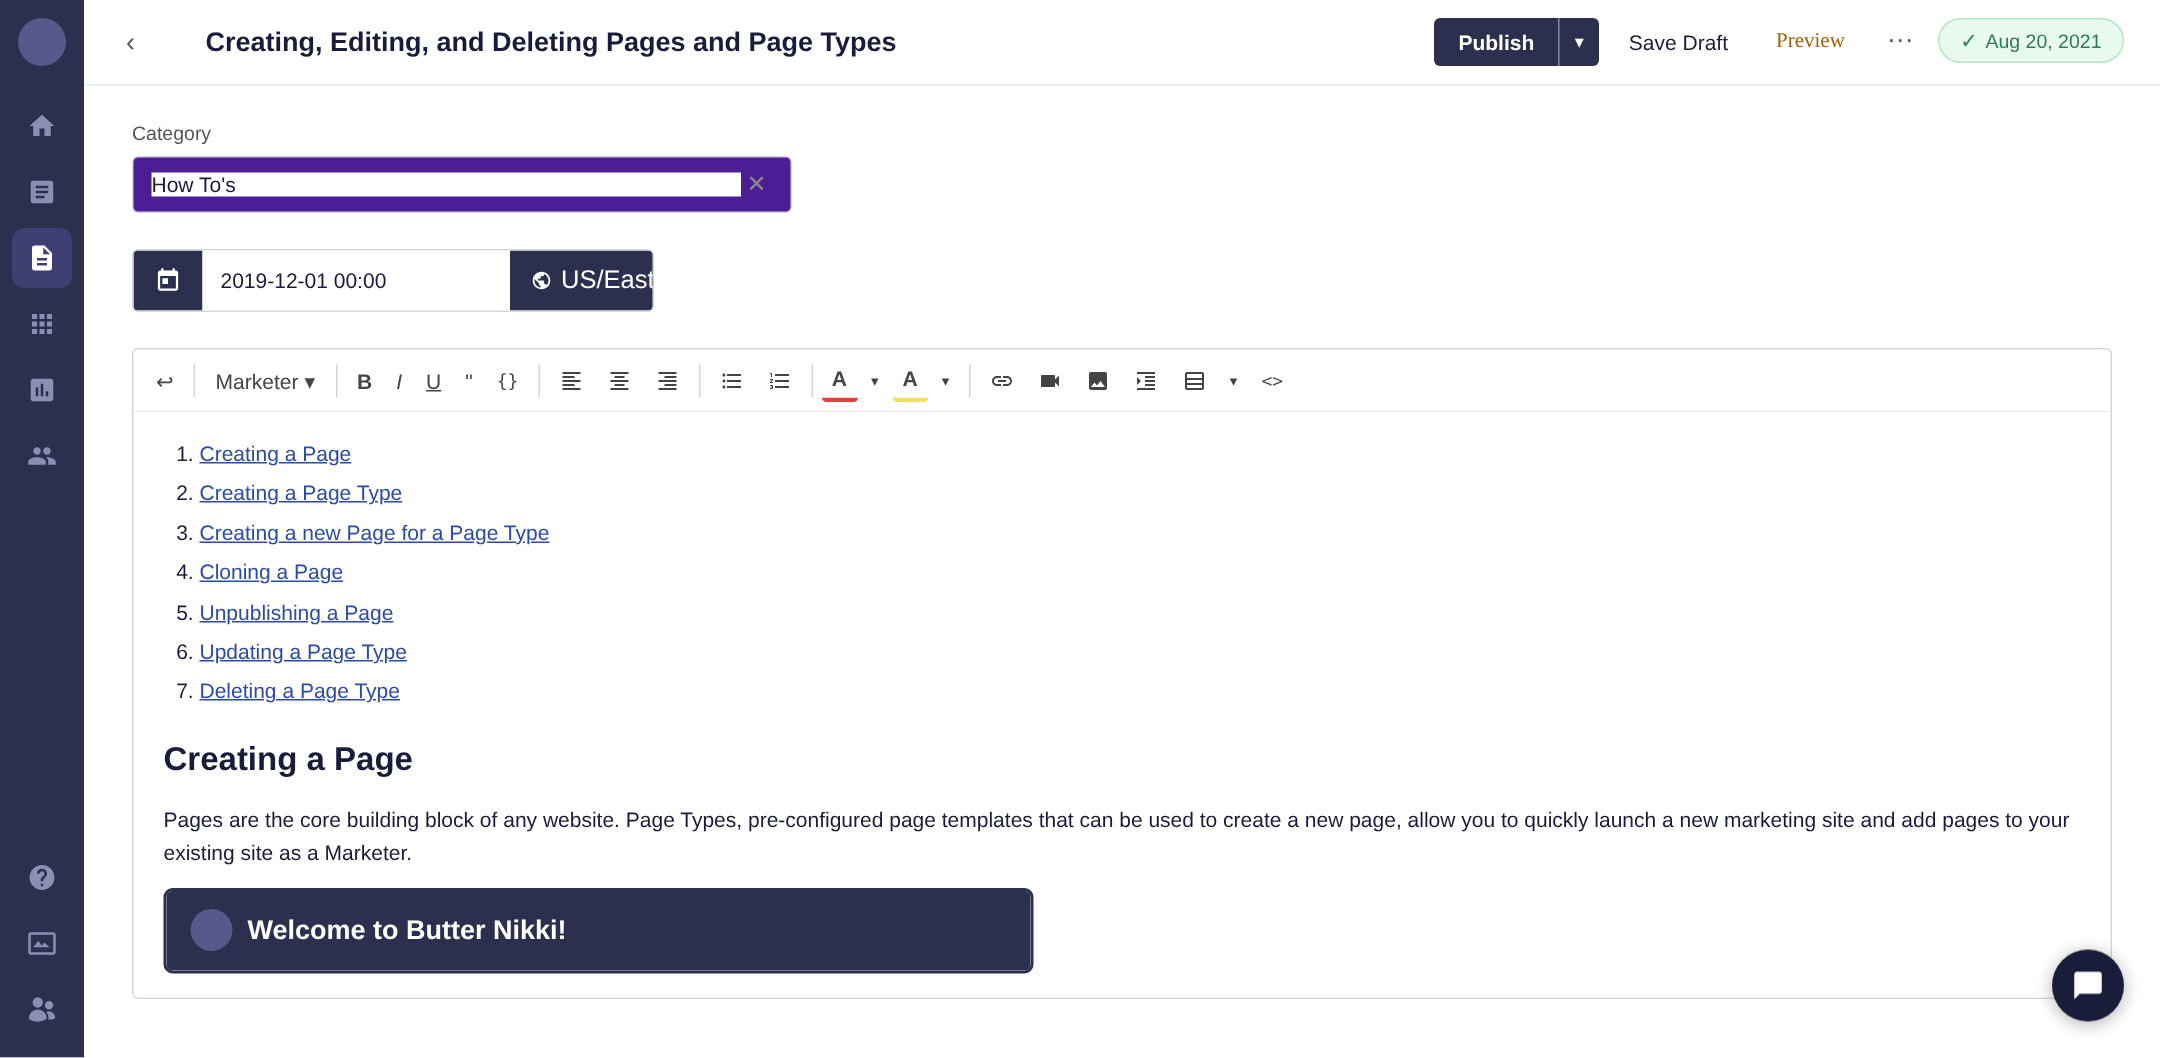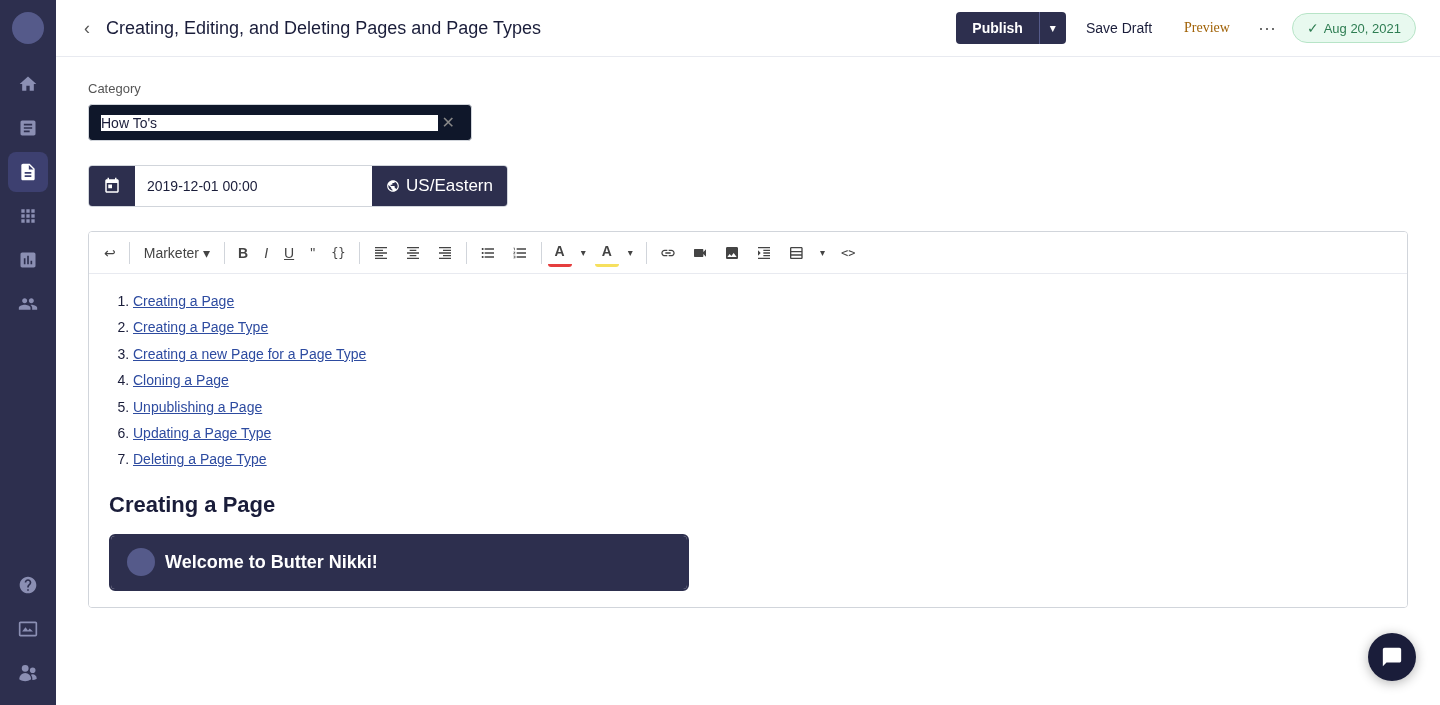--- a/index.html
+++ b/index.html
@@ -60,27 +60,28 @@
       border: none;
       cursor: pointer;
       color: #555;
       font-size: 18px;
       padding: 4px;
       display: flex;
       align-items: center;
     }
     .page-title {
       font-size: 18px;
-      font-weight: 400;
+      font-weight: 700;
       color: #1a1d3a;
       flex: 1;
+      margin-left: 31px;
     }
     .header-actions {
       display: flex;
-      align-items: center;
+      align-items: flex-start;
       gap: 8px;
       padding-left: 35px;
     }
     .btn-publish {
       background: #2d2f4e;
       color: #fff;
       border: none;
       padding: 8px 16px;
       border-radius: 4px 0 0 4px;
       font-size: 14px;
@@ -157,22 +158,22 @@
       color: #555;
       margin-bottom: 8px;
     }
     .field-label span.required { color: #e53e3e; }
     .category-input {
       display: flex;
       align-items: center;
       border: 1px solid #d1d5db;
       border-radius: 4px;
       padding: 8px 12px;
-      width: 384px;
-      background: #0f172a;
+      width: 440px;
+      background: #4c1d95;
     }
     .category-input input {
       border: none;
       outline: none;
       flex: 1;
       font-size: 14px;
       color: #1a1d3a;
     }
     .category-clear {
       background: none;
@@ -180,21 +181,21 @@
       cursor: pointer;
       color: #888;
       font-size: 16px;
       padding: 0 4px;
     }
 
     
     .date-row {
       display: flex;
       align-items: stretch;
-      width: 420px;
+      width: 348px;
       border: 1px solid #d1d5db;
       border-radius: 4px;
       overflow: hidden;
     }
     .date-cal-btn {
       background: #2d2f4e;
       color: #fff;
       border: none;
       padding: 10px 14px;
       cursor: pointer;
@@ -544,20 +545,21 @@
             <li><a href="#">Creating a Page</a></li>
             <li><a href="#">Creating a Page Type</a></li>
             <li><a href="#">Creating a new Page for a Page Type</a></li>
             <li><a href="#">Cloning a Page</a></li>
             <li><a href="#">Unpublishing a Page</a></li>
             <li><a href="#">Updating a Page Type</a></li>
             <li><a href="#">Deleting a Page Type</a></li>
           </ol>
 
           <h2>Creating a Page</h2>
+          <p>Pages are the core building block of any website.  Page Types, pre-configured page templates that can be used to create a new page, allow you to quickly launch a new marketing site and add pages to your existing site as a Marketer.</p>
 
           <div class="image-preview-card">
             <div class="image-preview-header">
               <div class="image-preview-avatar"></div>
               <span>Welcome to Butter Nikki!</span>
             </div>
           </div>
         </div>
       </div>
     </div>

